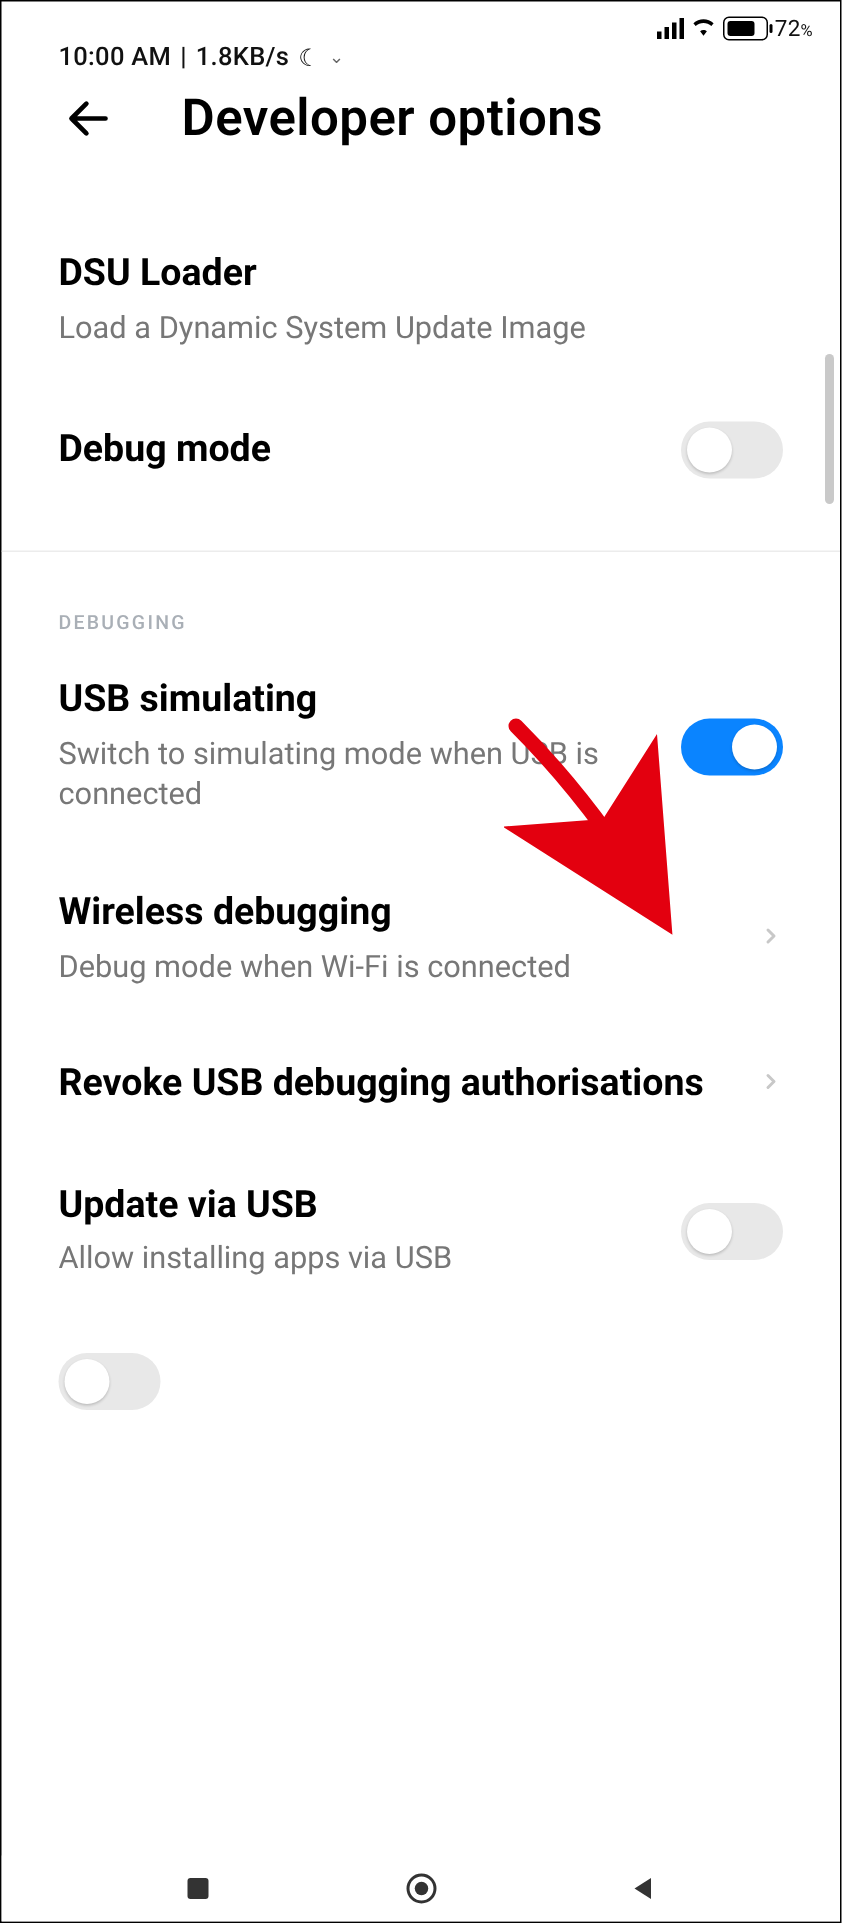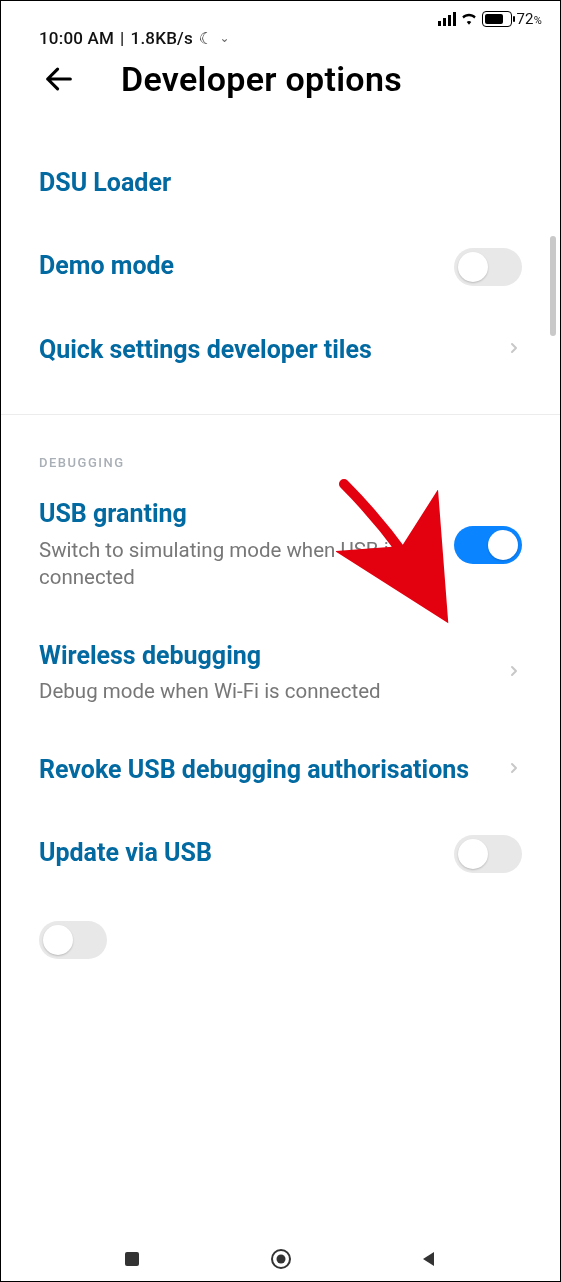--- a/index.html
+++ b/index.html
@@ -35,21 +35,21 @@
     
     .header {
       display:flex; align-items:flex-start; padding:22px 38px 44px 38px; gap:42px;
     }
     .back-btn { width:40px; height:40px; display:flex; align-items:center; justify-content:center; cursor:pointer; }
     .header-title { font-size:34px; font-weight:650; letter-spacing:0.3px; }
     
     .list { padding:0 38px; }
     .item { padding:24px 0; display:flex; align-items:center; justify-content:space-between; gap:20px;}
     .item-body { flex:1; }
-    .item-title { font-size:25px; font-weight:700; color:#0369a1; line-height:1.3;}
+    .item-title { font-size:25px; font-weight:700; color:#000000; line-height:1.3;}
     .item-sub { font-size:20.5px; color:#777; margin-top:6px; line-height:1.35; }
     .section-header {
       font-size:13px; font-weight:500; color:#a9afb6; letter-spacing:1.5px;
       padding:40px 0 4px 0;
     }
     .divider { height:1px; background:#ececec; margin:24px -38px 0 -38px;}
     .chevron { color:#c8c8c8; flex-shrink:0; }
     
     .toggle {
       width:68px; height:38px; border-radius:19px; position:relative; flex-shrink:0; cursor:pointer;
@@ -113,83 +113,75 @@
     </svg>
   </div>
   <div class="header-title">Developer options</div>
 </div>
 
 <div class="list">
 
   <div class="item">
     <div class="item-body">
       <div class="item-title">DSU Loader</div>
-    </div>
-  </div>
-
-  <div class="item">
-    <div class="item-body">
-      <div class="item-title">Demo mode</div>
+      <div class="item-sub">Load a Dynamic System Update Image</div>
+    </div>
+  </div>
+
+  <div class="item">
+    <div class="item-body">
+      <div class="item-title">Debug mode</div>
     </div>
     <div class="toggle off">
         <span class="knob"></span>
       </div>
   </div>
 
-  <div class="item">
-    <div class="item-body">
-      <div class="item-title">Quick settings developer tiles</div>
+
+  <div class="divider"></div>
+
+  <div class="section-header">DEBUGGING</div>
+
+  <div class="item">
+    <div class="item-body">
+      <div class="item-title">USB simulating</div>
+      <div class="item-sub">Switch to simulating mode when USB is connected</div>
+    </div>
+    <div class="toggle on">
+        <span class="knob"></span>
+      </div>
+  </div>
+
+  <div class="item">
+    <div class="item-body">
+      <div class="item-title">Wireless debugging</div>
+      <div class="item-sub">Debug mode when Wi-Fi is connected</div>
     </div>
     <span class="chevron">
       <svg width="16" height="24" viewBox="0 0 24 24">
           <path d="M9 6l6 6-6 6" stroke="#c8c8c8" stroke-width="3" fill="none" stroke-linecap="round" stroke-linejoin="round"></path>
         </svg>
     </span>
   </div>
 
-  <div class="divider"></div>
-
-  <div class="section-header">DEBUGGING</div>
-
-  <div class="item">
-    <div class="item-body">
-      <div class="item-title">USB granting</div>
-      <div class="item-sub">Switch to simulating mode when USB is connected</div>
-    </div>
-    <div class="toggle on">
-        <span class="knob"></span>
-      </div>
-  </div>
-
-  <div class="item">
-    <div class="item-body">
-      <div class="item-title">Wireless debugging</div>
-      <div class="item-sub">Debug mode when Wi-Fi is connected</div>
+  <div class="item">
+    <div class="item-body">
+      <div class="item-title">Revoke USB debugging authorisations</div>
     </div>
     <span class="chevron">
       <svg width="16" height="24" viewBox="0 0 24 24">
           <path d="M9 6l6 6-6 6" stroke="#c8c8c8" stroke-width="3" fill="none" stroke-linecap="round" stroke-linejoin="round"></path>
         </svg>
     </span>
   </div>
 
   <div class="item">
     <div class="item-body">
-      <div class="item-title">Revoke USB debugging authorisations</div>
-    </div>
-    <span class="chevron">
-      <svg width="16" height="24" viewBox="0 0 24 24">
-          <path d="M9 6l6 6-6 6" stroke="#c8c8c8" stroke-width="3" fill="none" stroke-linecap="round" stroke-linejoin="round"></path>
-        </svg>
-    </span>
-  </div>
-
-  <div class="item">
-    <div class="item-body">
       <div class="item-title">Update via USB</div>
+      <div class="item-sub">Allow installing apps via USB</div>
     </div>
     <div class="toggle off">
         <span class="knob"></span>
       </div>
   </div>
 
   <div class="item" style="padding-bottom:6px;">
     <div class="toggle off">
         <span class="knob"></span>
       </div>

